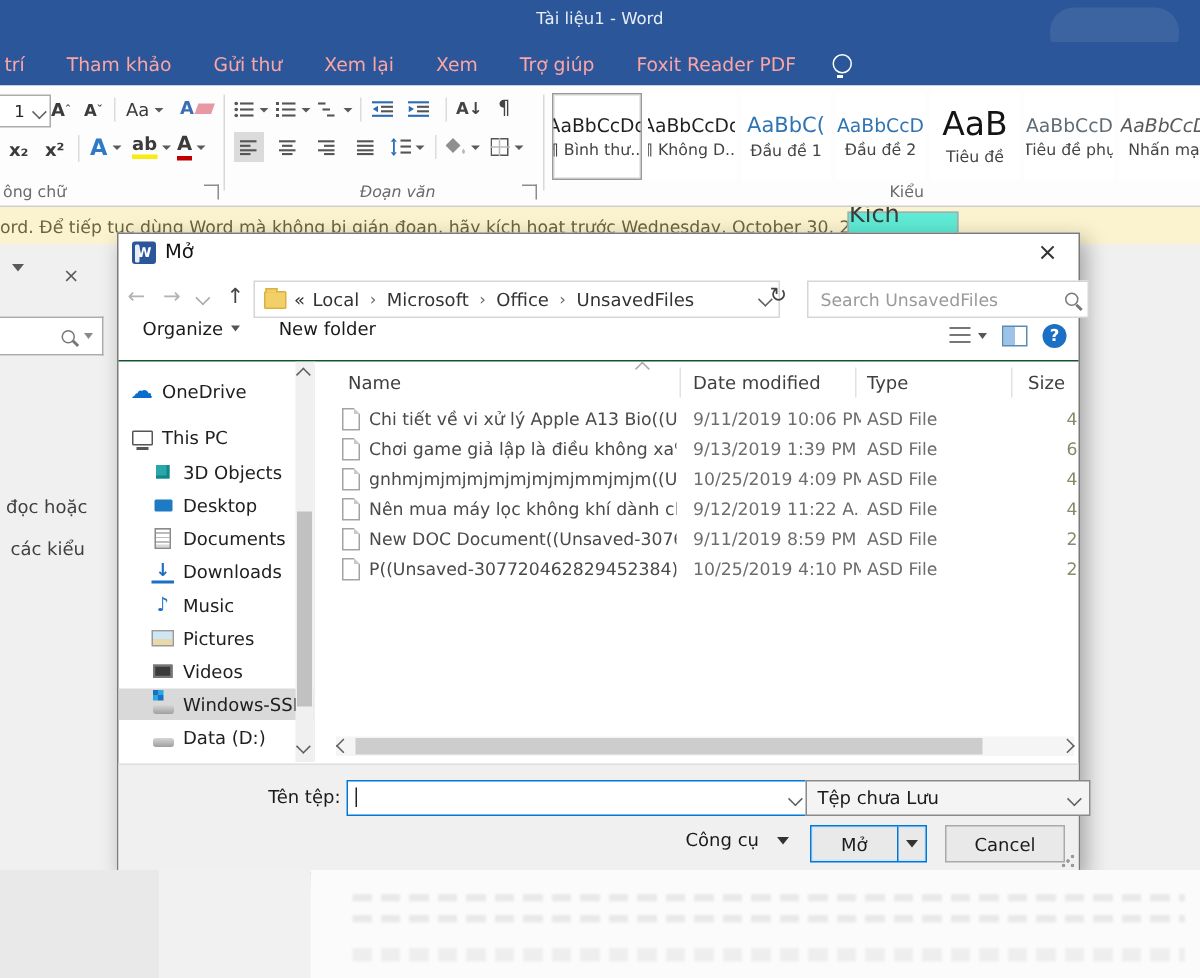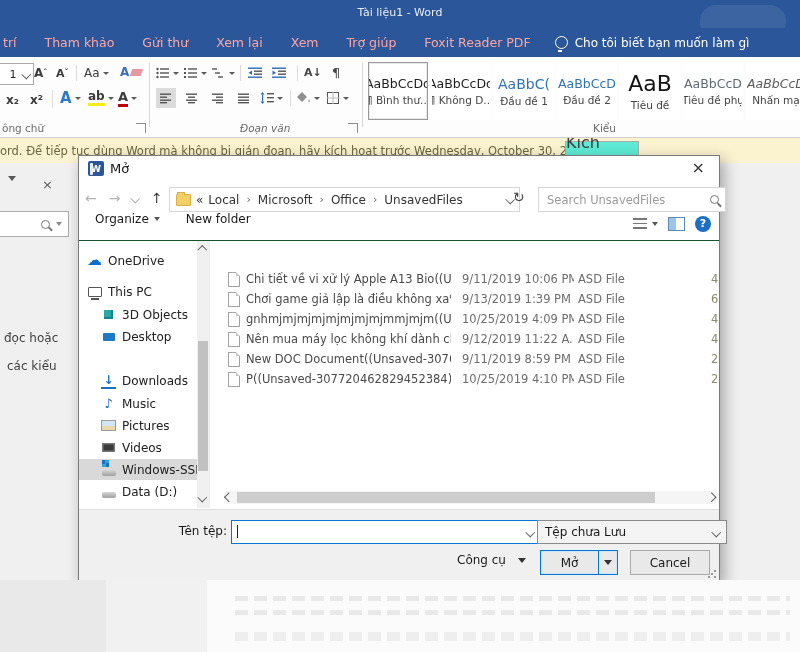--- a/index.html
+++ b/index.html
@@ -164,21 +164,20 @@
 <div class="abs" id="tabsrow">
   <div class="rtab first">trí</div>
   <div class="rtab">Tham khảo</div>
   <div class="rtab">Gửi thư</div>
   <div class="rtab">Xem lại</div>
   <div class="rtab">Xem</div>
   <div class="rtab">Trợ giúp</div>
   <div class="rtab">Foxit Reader PDF</div>
   <div id="tellme">
     <span class="bulb"></span>
-    <span>Cho tôi biết bạn muốn làm gì</span>
   </div>
 </div>
 
 <div class="abs" id="ribbon">
 
   <div class="abs" style="left:0;top:0;width:148px;height:80px;">
     <div class="sizebox">
       <span>1</span>
       <span class="chev" style="margin-left:6px;"></span>
     </div>
@@ -463,20 +462,26 @@
             <span class="ic-cube"></span>
           </span>
         <span>3D Objects</span>
       </div>
       <div class="sbitem child" style="top:85px;">
         <span class="ic">
             <span class="ic-desktop"></span>
           </span>
         <span>Desktop</span>
       </div>
+      <div class="sbitem child" style="top:107px;">
+        <span class="ic">
+            <span class="ic-doc"></span>
+          </span>
+        <span>Documents</span>
+      </div>
       <div class="sbitem child" style="top:129px;">
         <span class="ic ic-down">↓</span>
         <span>Downloads</span>
       </div>
       <div class="sbitem child" style="top:152px;">
         <span class="ic ic-music">♪</span>
         <span>Music</span>
       </div>
       <div class="sbitem child" style="top:174px;">
         <span class="ic">
@@ -508,20 +513,30 @@
       </div>
 
       <div id="sbscroll">
         <span class="scrollarrow chev up" style="top:6px;"></span>
         <div id="sbthumb"></div>
         <span class="scrollarrow chev" style="bottom:8px;"></span>
       </div>
     </div>
 
     <div id="filelist">
+      <div id="lheader">
+        <span class="chev up lite" id="sortcaret"></span>
+        <span class="hcell" style="left:22px;">Name</span>
+        <span class="hcell" style="left:252px;">Date modified</span>
+        <span class="hcell" style="left:368px;">Type</span>
+        <span class="hcell" style="right:8px;">Size</span>
+        <span class="hsep" style="left:243px;"></span>
+        <span class="hsep" style="left:360px;"></span>
+        <span class="hsep" style="left:464px;"></span>
+      </div>
       <div class="rows">
         <div class="frow" style="top:0px;">
           <span class="ficon"></span>
           <span class="fname">Chi tiết về vi xử lý Apple A13 Bio((Unsave...</span>
           <span class="fdate">9/11/2019 10:06 PM</span>
           <span class="ftype">ASD File</span>
           <span class="fsize">4</span>
         </div>
         <div class="frow" style="top:20px;">
           <span class="ficon"></span>

